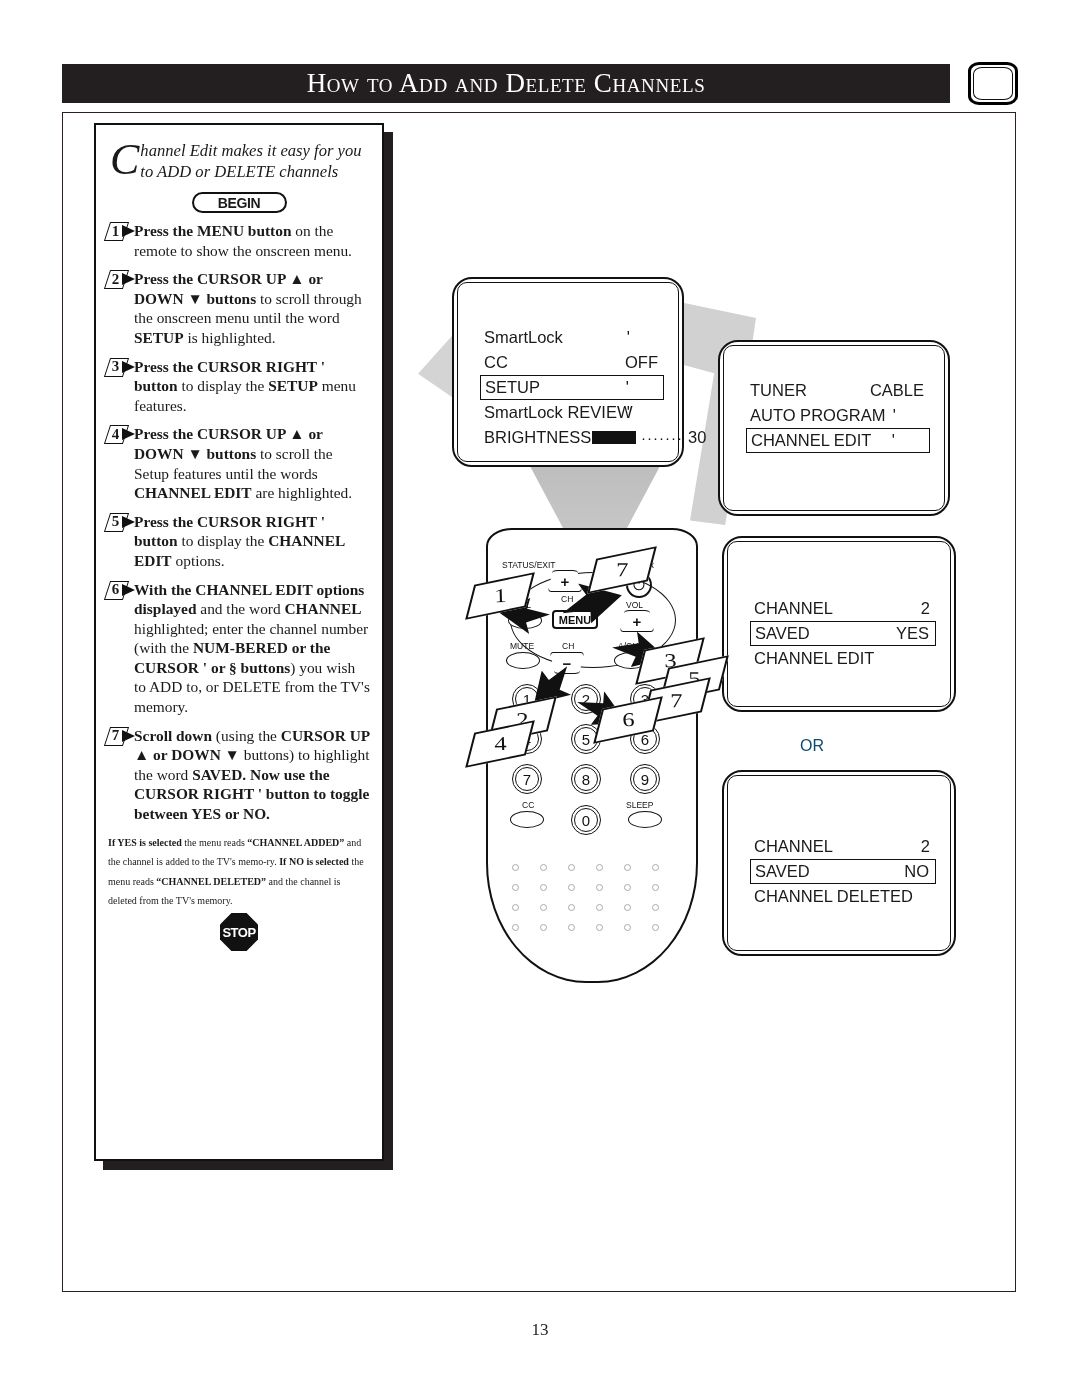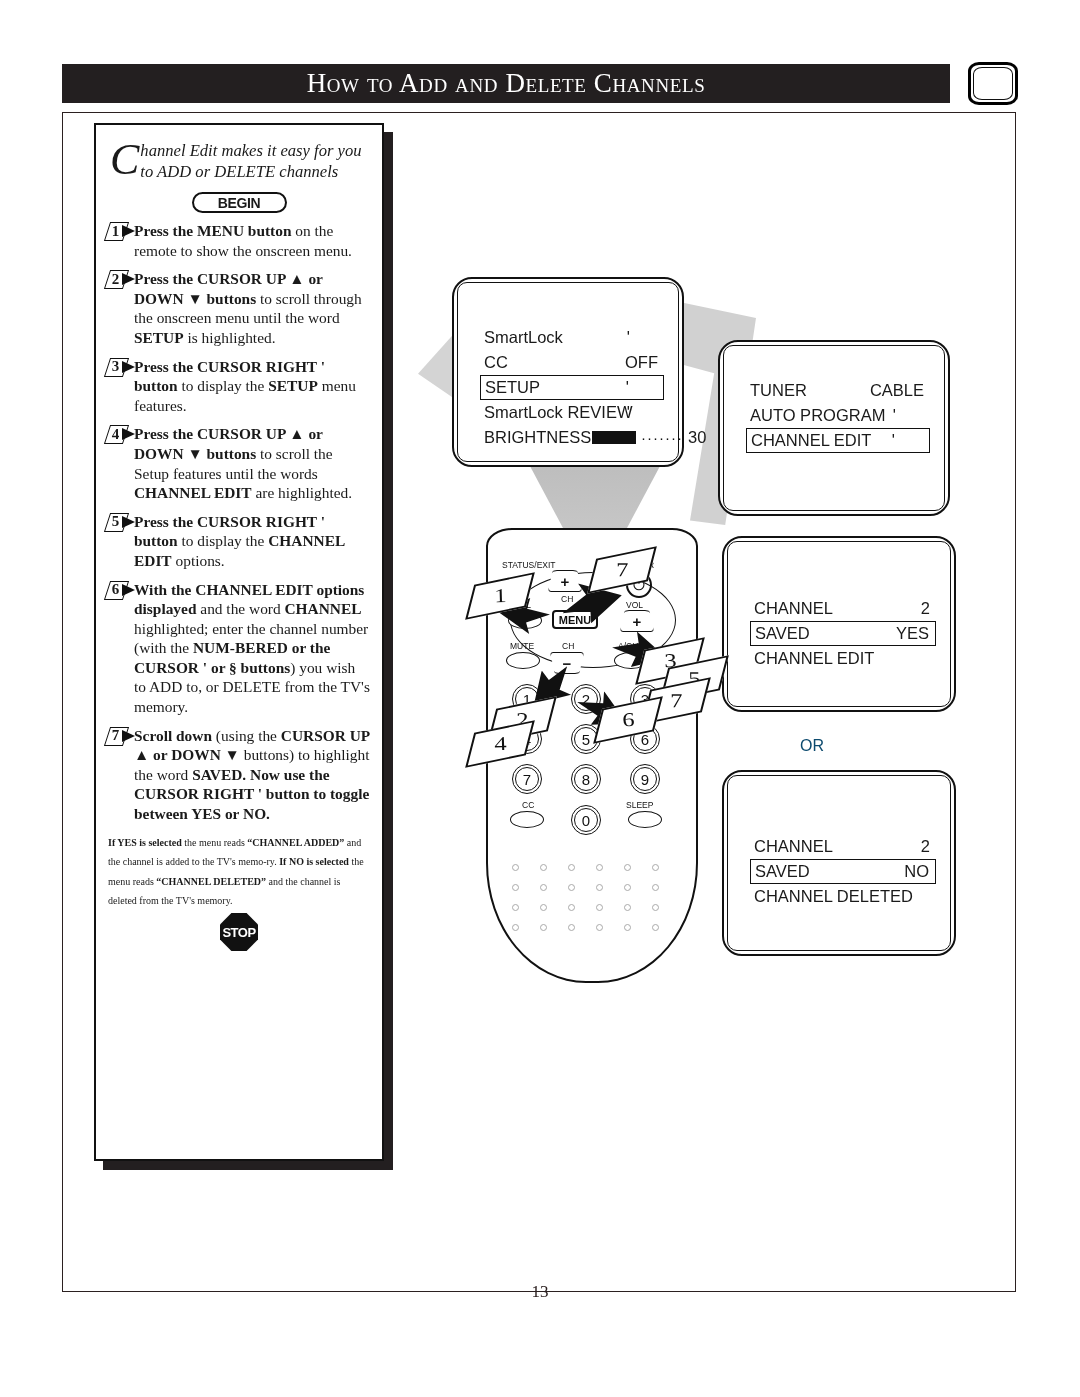--- a/index.html
+++ b/index.html
@@ -409,21 +409,21 @@
   }
   .pointer {
     position: absolute;
     background: #111;
     clip-path: polygon(0% 38%, 62% 0%, 56% 30%, 100% 46%, 54% 68%, 60% 100%);
   }
 
   #page-number {
     position: absolute;
     left: 0; right: 0;
-    top: 1282px;
+    top: 1320px;
     text-align: center;
     font-family: "Liberation Serif", serif;
     font-size: 17px;
     color: #2b2020;
   }
 </style>
 </head>
 <body>
 
 <div id="title-bar">

